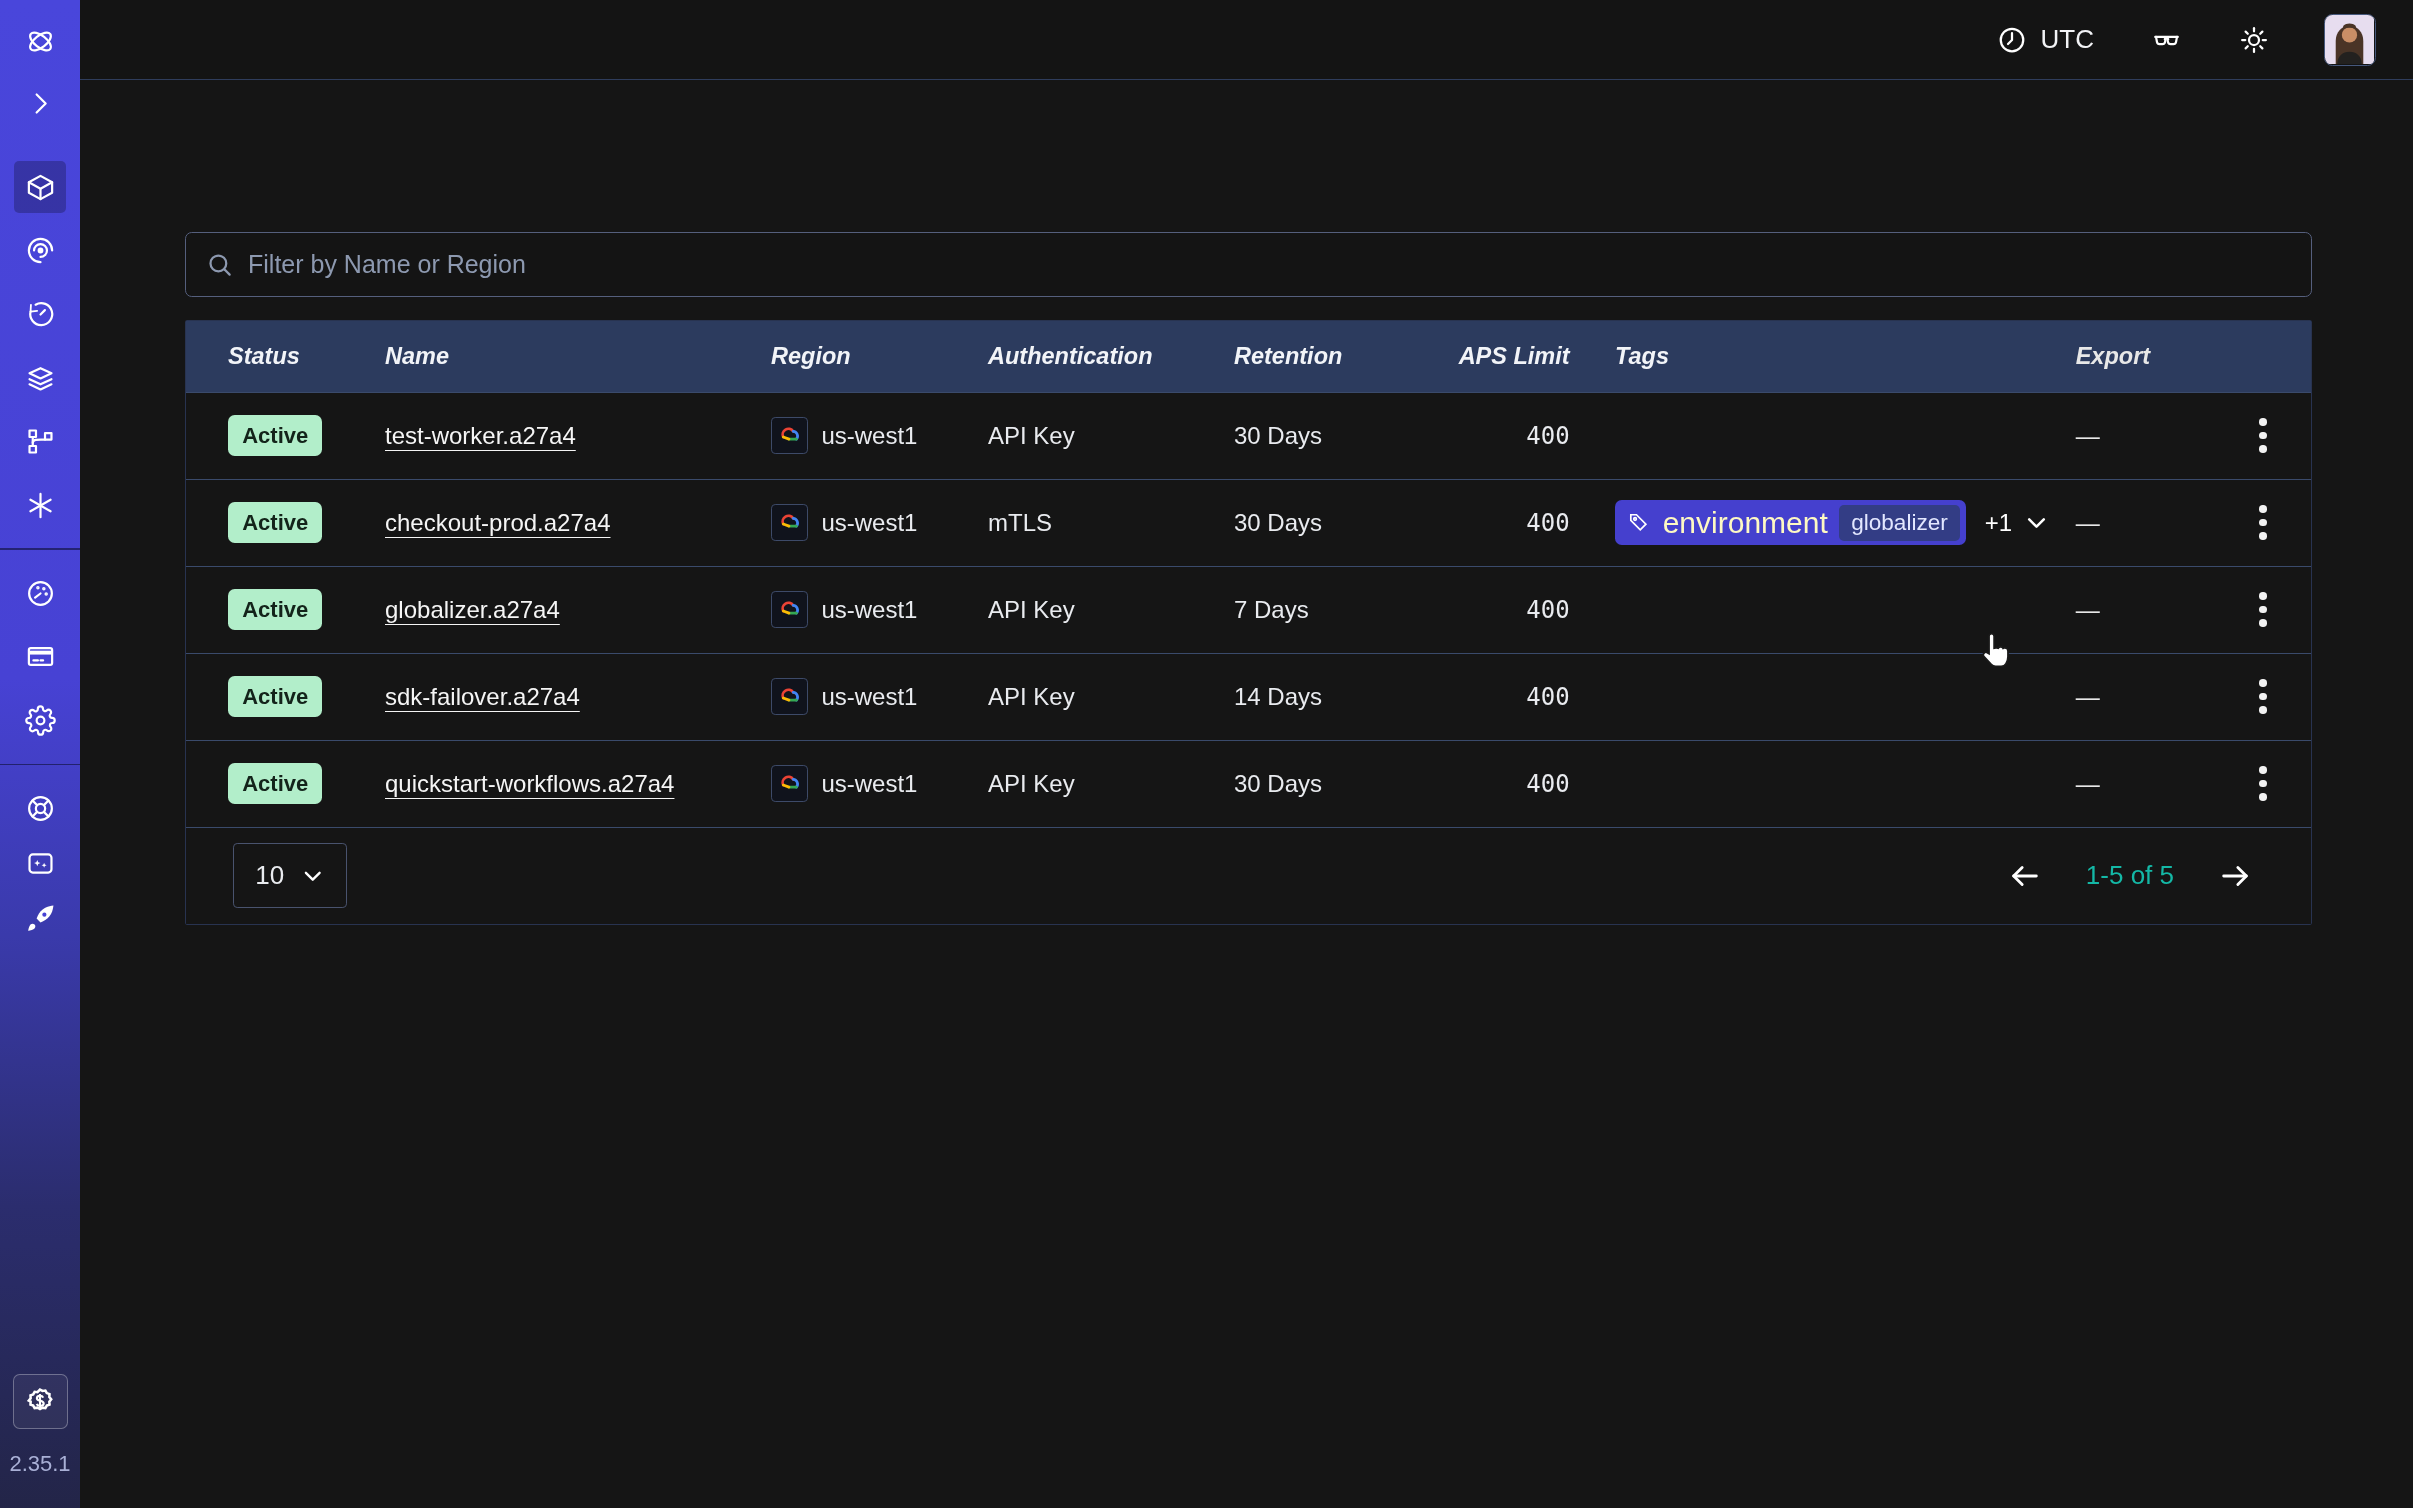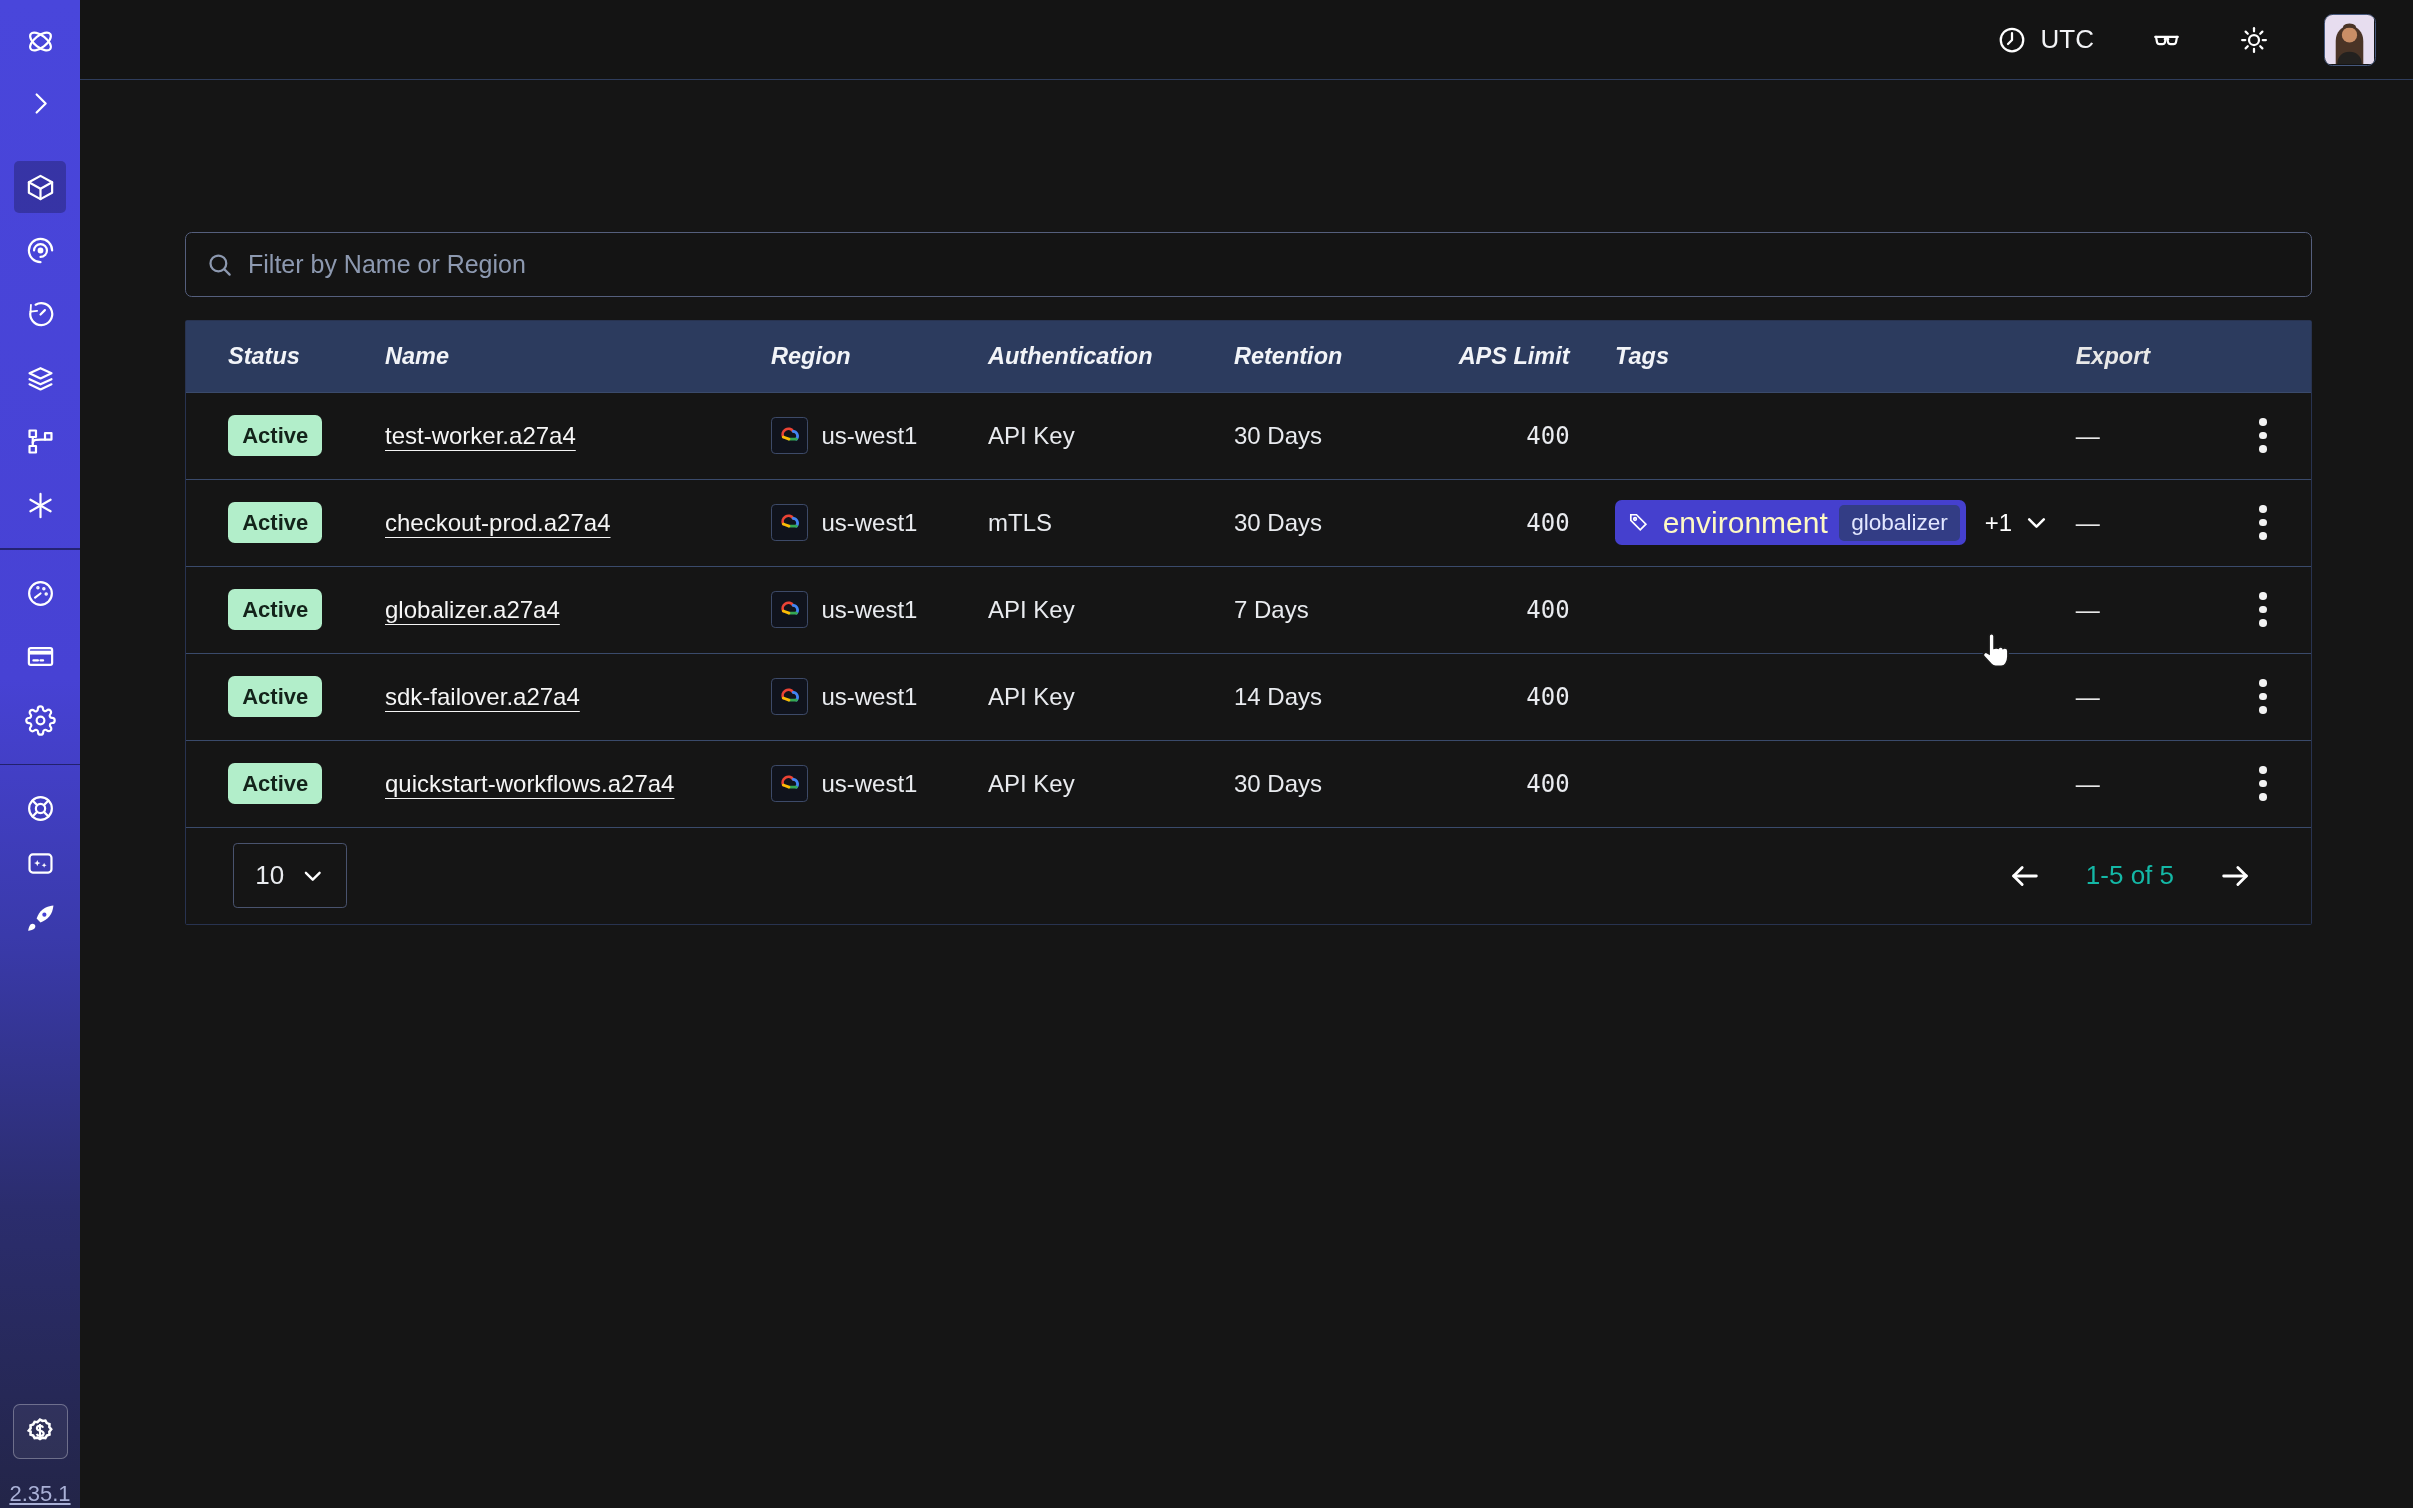--- a/index.html
+++ b/index.html
@@ -14,21 +14,21 @@
   .side-item { width:52px; height:52px; display:flex; align-items:center; justify-content:center;
     border-radius:5px; cursor:pointer; }
   .side-item svg { width:31px; height:31px; stroke:#ffffff; fill:none; stroke-width:1.7;
     stroke-linecap:round; stroke-linejoin:round; }
   .side-item.active { background:rgba(0,0,0,0.24); }
   .side-divider { width:80px; height:1.7px; background:rgba(8,10,35,0.55); margin:17px 0; }
   .side-spacer { flex:1; }
   .money-btn { width:55px; height:55px; border-radius:6.7px; border:1.7px solid rgba(255,255,255,0.30);
     background:rgba(255,255,255,0.05); display:flex; align-items:center; justify-content:center; cursor:pointer; }
   .money-btn svg { width:34px; height:34px; stroke:#fff; fill:none; stroke-width:1.8; }
-  .version { margin:22px 0 1px; font-size:22px; color:#a9b0d6;text-decoration:underline; }
+  .version { margin:22px 0 31px; font-size:22px; color:#a9b0d6; }
 
   
   .main { flex:1; display:flex; flex-direction:column; }
   .topbar { height:80px; flex:0 0 80px; display:flex; align-items:center; justify-content:flex-end;
     gap:55px; padding-right:40px; border-bottom:1.7px solid #2f3d5c; background:#141414; }
   .tz { display:flex; align-items:center; gap:13.4px; color:#f2f3f6; font-size:26px; cursor:pointer; }
   .topbar svg.tico { width:30px; height:30px; stroke:#fff; fill:none; stroke-width:1.8; stroke-linecap:round; stroke-linejoin:round; }
   .avatar { width:52px; height:52px; border-radius:8.4px; border:1.7px solid #46587c; overflow:hidden; cursor:pointer; }
 
   .content { padding:105px 104px 0 105px; }

